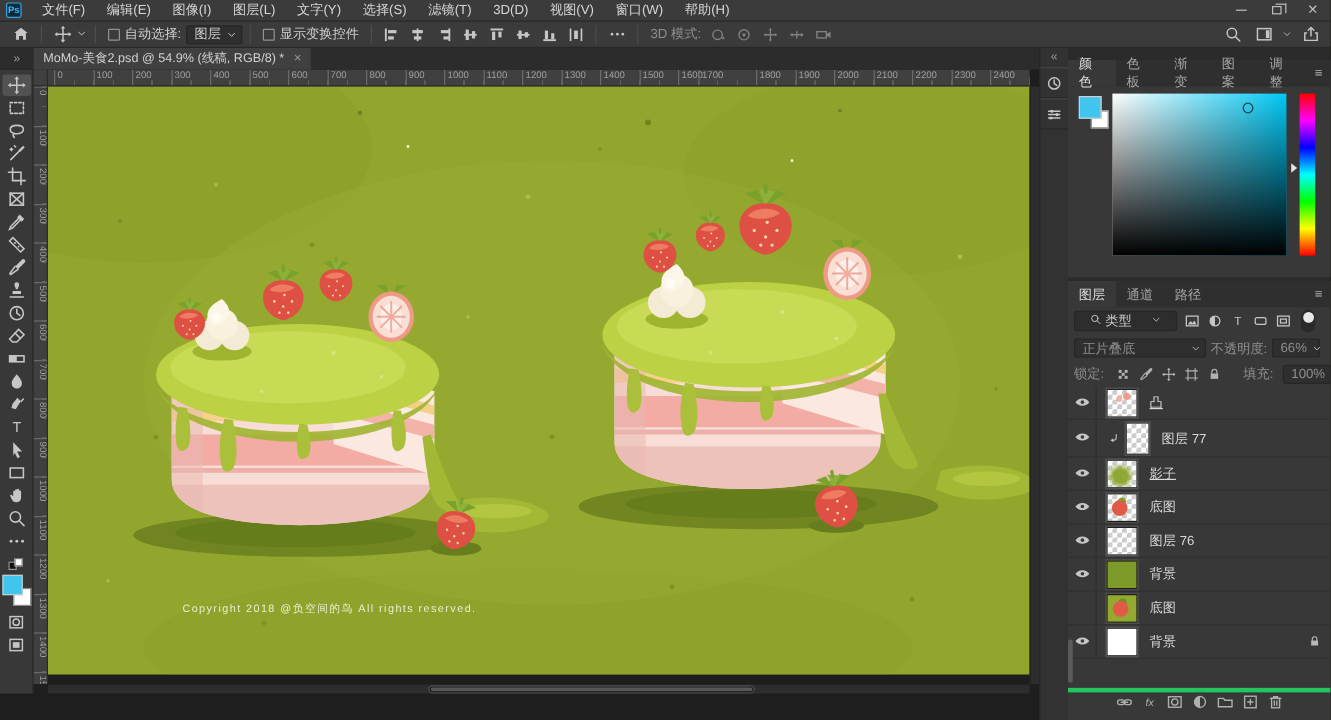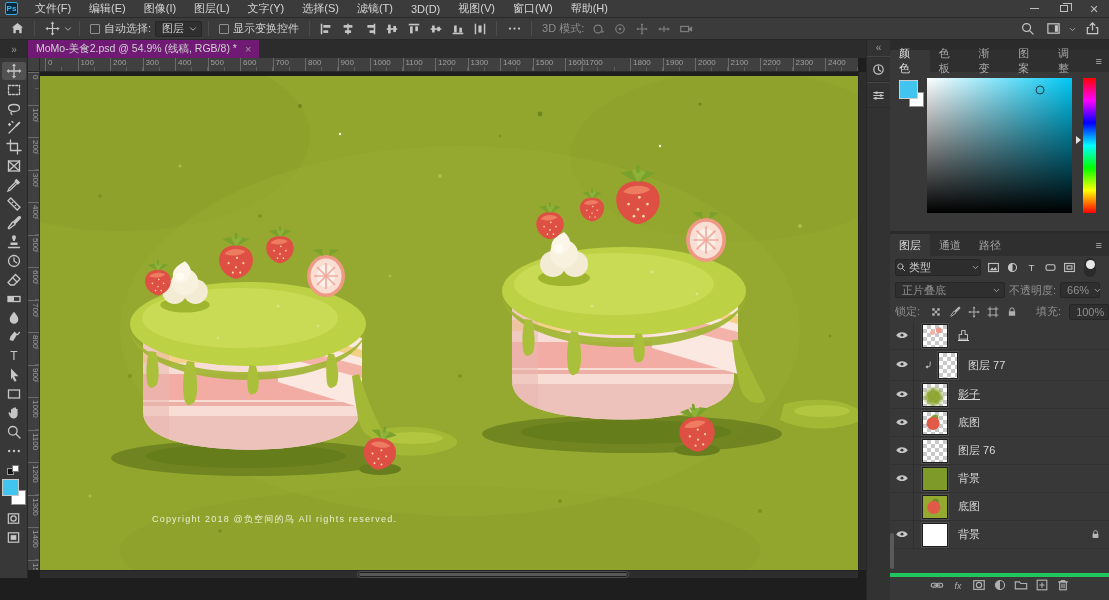--- a/index.html
+++ b/index.html
@@ -29,42 +29,42 @@
   .well{display:flex;align-items:center;background:#2f2f2f;border:1px solid #262626;border-radius:2px;height:16px;padding:0 3px 0 6px;font-size:11px;color:#cfcfcf}
   .well .chev{margin-left:4px;display:flex}
   #align-icons,#mode3d-icons,#right-icons{display:flex;align-items:center;gap:2px}
   #mode3d-icons{opacity:.5}
   .icbtn{width:20px;height:18px;display:flex;align-items:center;justify-content:center;border-radius:2px}
   .ob-right{margin-left:auto;display:flex;align-items:center;gap:4px}
 
   
   .tabstrip{position:absolute;left:0;top:40px;width:866px;height:18px;background:#2c2c2c;display:flex;align-items:stretch;z-index:28}
   .tb-collapse{width:28px;display:flex;align-items:center;justify-content:center;color:#9a9a9a;font-size:10px}
-  .doctab{display:flex;align-items:center;background:#701a75;padding:0 8px;max-width:250px}
+  .doctab{display:flex;align-items:center;background:#404040;padding:0 8px;max-width:250px}
   .doctab .title{font-size:10.5px;color:#d0d0d0;white-space:nowrap}
   .doctab .close{font-size:11px;color:#9a9a9a;margin-left:8px}
 
   
   .toolbar{position:absolute;left:0;top:58px;width:28px;height:520px;background:#383838;border-right:1px solid #272727;display:flex;flex-direction:column;align-items:center;padding-top:4px;z-index:20}
   .tool{width:24px;height:18px;display:flex;align-items:center;justify-content:center;border-radius:2px;margin-bottom:1px;flex:none}
   .tool.active{background:#525252}
   .swap-mini{position:relative;width:14px;height:12px;margin:4px 0 2px 0;flex:none}
   .swap-mini .b1{position:absolute;left:0;top:3px;width:7px;height:7px;background:#111;border:1px solid #999}
   .swap-mini .b2{position:absolute;left:5px;top:0;width:7px;height:7px;background:#fff;border:1px solid #777}
   .fgbg{position:relative;width:26px;height:26px;flex:none;margin-bottom:4px}
   .fgbg .bg{position:absolute;right:1px;bottom:0;width:15px;height:15px;background:#fff;border:1px solid #8e8e8e}
   .fgbg .fg{position:absolute;left:1px;top:0;width:17px;height:17px;border:1px solid #c9c9c9}
 
   
   .ruler-corner{position:absolute;left:28px;top:58px;width:12px;height:14px;background:#404040;border-right:1px solid #2a2a2a;border-bottom:1px solid #2a2a2a;z-index:21}
   .hruler{position:absolute;left:40px;top:58px;width:818px;height:14px;background:#404040;border-bottom:1px solid #2a2a2a;overflow:hidden;z-index:21;background-image:repeating-linear-gradient(to right,#5e5e5e 0 1px,transparent 1px 16.25px);background-size:100% 4px;background-position:5px 100%;background-repeat:no-repeat}
   .hrl{position:absolute;top:0;bottom:0;border-left:1px solid #6b6b6b;padding-left:2px;font-size:8px;color:#9f9f9f;line-height:10px}
   .vruler{position:absolute;left:28px;top:72px;width:12px;height:498px;background:#404040;border-right:1px solid #2a2a2a;overflow:hidden;z-index:21;background-image:repeating-linear-gradient(to bottom,#5e5e5e 0 1px,transparent 1px 16.25px);background-size:4px 100%;background-position:100% 0;background-repeat:no-repeat}
   .vrl{position:absolute;left:0;width:12px;border-top:1px solid #6b6b6b;padding-top:2px;font-size:8px;color:#9f9f9f;writing-mode:vertical-rl;height:30px;line-height:10px}
-  .canvas-wrap{position:absolute;left:40px;top:76px;width:818px;height:498px;z-index:19;background:#8fa32c}
+  .canvas-wrap{position:absolute;left:40px;top:64px;width:818px;height:498px;z-index:19;background:#8fa32c}
   .canvas-wrap svg{display:block;width:818px;height:498px}
 
   
   .vscroll{position:absolute;left:858px;top:72px;width:8px;height:498px;background:#2d2d2d;border-left:1px solid #242424;z-index:21}
   .vscroll .thumb{position:absolute;left:1px;width:5px;top:6px;height:150px;background:#585858;border-radius:3px}
   .hscroll{position:absolute;left:40px;top:570px;width:818px;height:8px;background:#2d2d2d;border-top:1px solid #242424;z-index:21}
   .hscroll .thumb{position:absolute;top:1px;height:5px;left:310px;width:270px;background:#585858;border-radius:3px}
 
   
   .statusbar{position:absolute;left:0;top:578px;width:866px;height:22px;background:#3b3b3b;border-top:1px solid #272727;display:flex;align-items:flex-start;padding:2px 6px;gap:8px;z-index:22}
@@ -91,21 +91,21 @@
   .cp-fg{position:absolute;left:9px;top:8px;width:19px;height:19px;border:1px solid #cfcfcf;z-index:2}
   .cp-bg{position:absolute;left:19px;top:20px;width:15px;height:15px;background:#fff;border:1px solid #8e8e8e;z-index:1}
   .cp-grad{position:absolute;left:37px;top:6px;width:145px;height:135px}
   .cp-marker{position:absolute;left:78%;top:9%;width:9px;height:9px;border:1.5px solid #1c3c46;border-radius:50%;transform:translate(-50%,-50%)}
   .cp-hue{position:absolute;left:193px;top:6px;width:13px;height:135px}
   .cp-hue-arrow{position:absolute;left:186px;top:64px;width:0;height:0;border-top:4px solid transparent;border-bottom:4px solid transparent;border-left:5px solid #e4e4e4}
 
   .layers-panel{margin-top:3px;flex:1;display:flex;flex-direction:column;overflow:hidden}
   .lp-row{display:flex;align-items:center;padding:0 5px;flex:none}
   .lp-filter{height:23px;gap:3px}
-  .lp-search{display:flex;align-items:center;background:#2d2d2d;border:1px solid #262626;border-radius:2px;height:17px;width:86px;padding:0 0;font-size:11px;color:#cfcfcf;gap:3px}
+  .lp-search{display:flex;align-items:center;background:#2d2d2d;border:1px solid #262626;border-radius:2px;height:17px;width:86px;padding:0 12px;font-size:11px;color:#cfcfcf;gap:3px}
   #filter-icons{display:flex;gap:1px;align-items:center}
   #filter-icons .icbtn{width:18px;height:17px}
   .lp-toggle{width:12px;height:19px;background:#2a2a2a;border-radius:6px;position:relative;margin-left:3px}
   .lp-toggle::after{content:"";position:absolute;left:1.5px;top:1.5px;width:9px;height:9px;background:#e8e8e8;border-radius:50%}
   .lp-blend{height:22px;gap:4px}
   .blend-well{width:110px;height:16px;color:#8f8f8f}
   .lbl-dim{font-size:11px;color:#8f8f8f;white-space:nowrap}
   .val-well{width:40px;height:16px;color:#8f8f8f;justify-content:space-between}
   .lp-lock{height:21px;gap:8px}
   #lock-icons{display:flex;gap:3px;opacity:.85}

